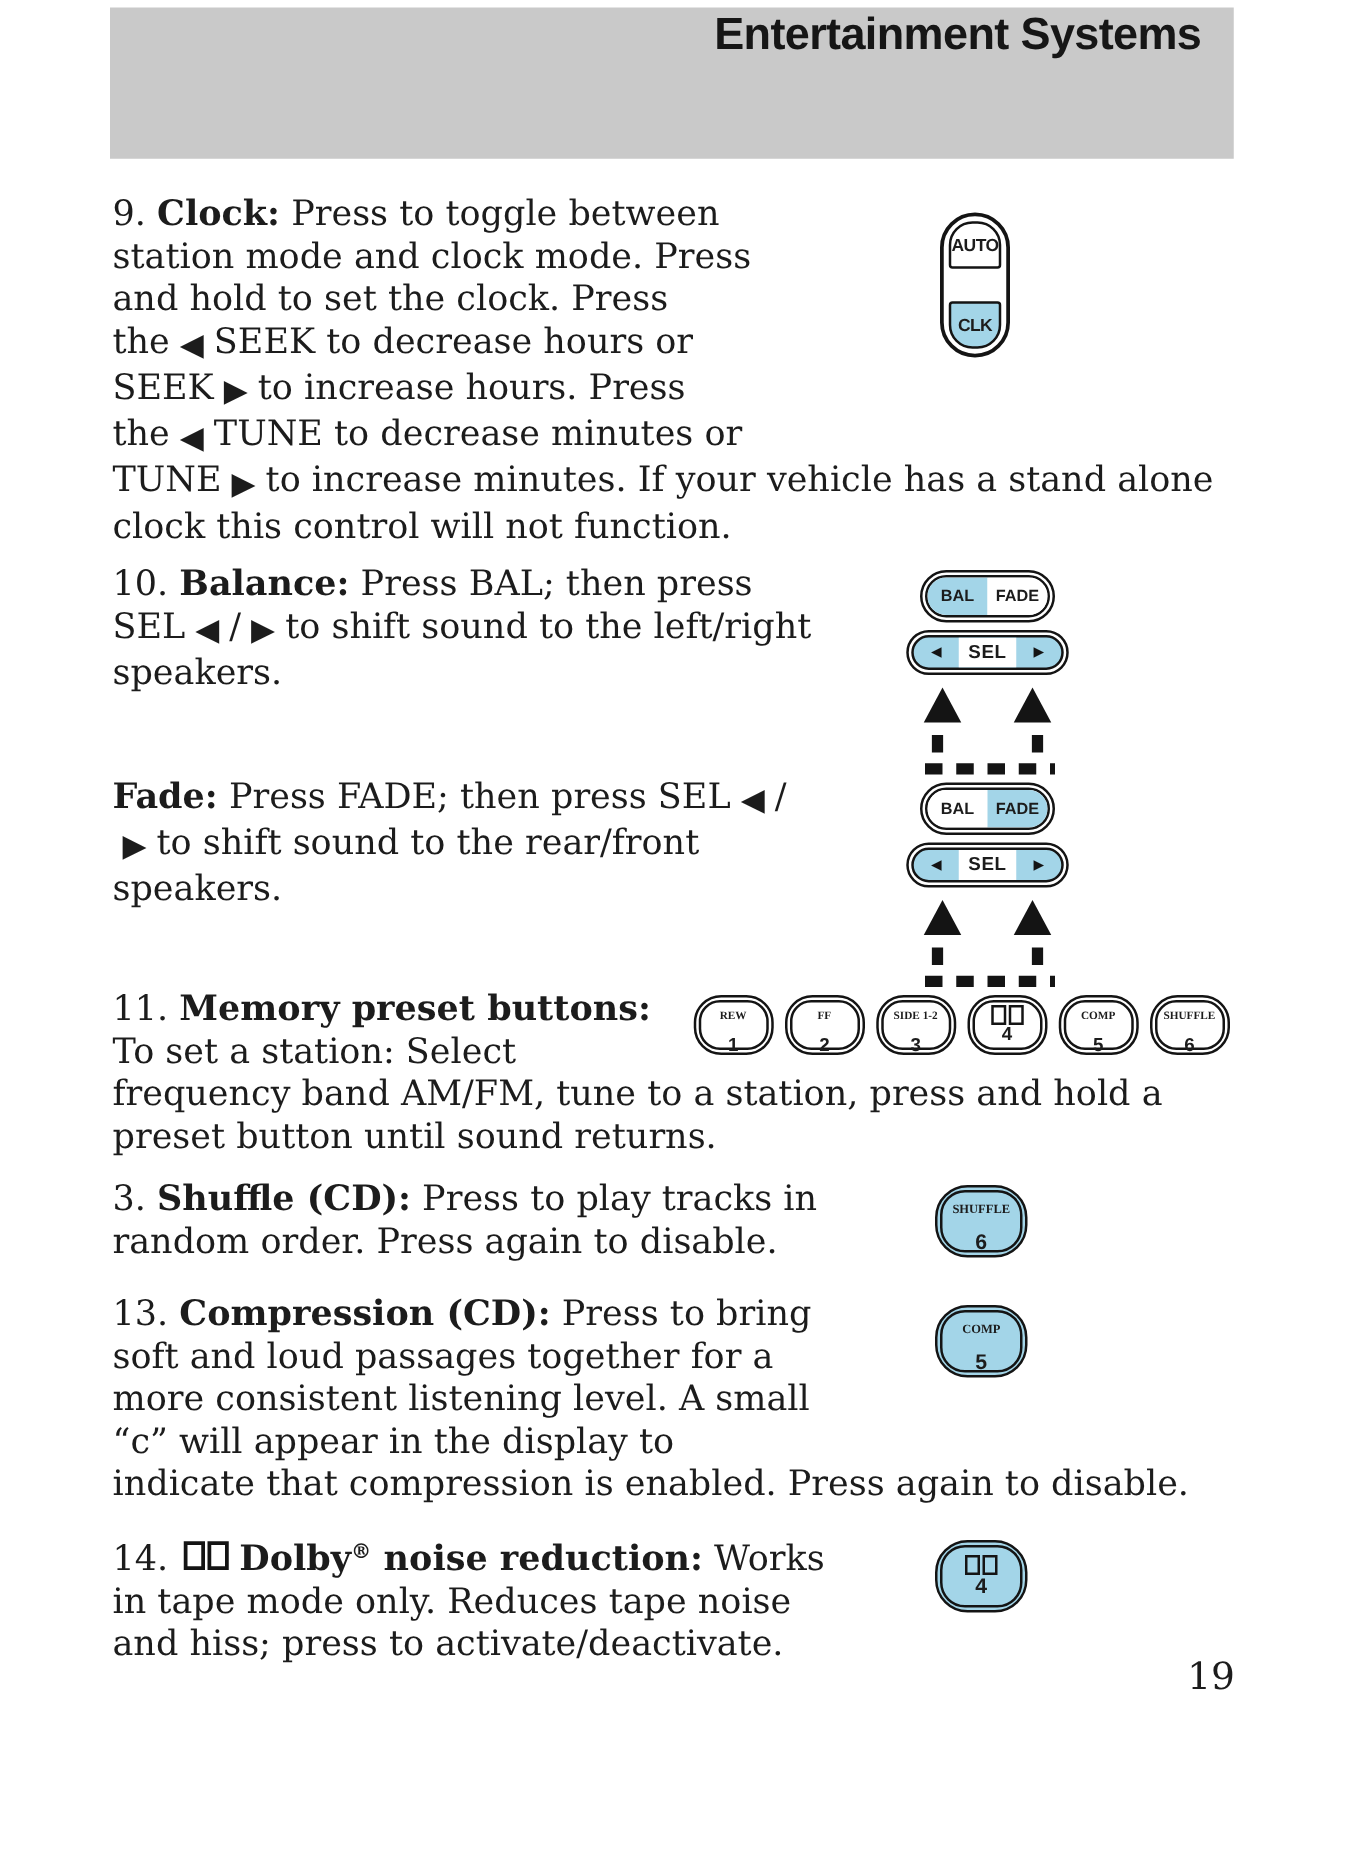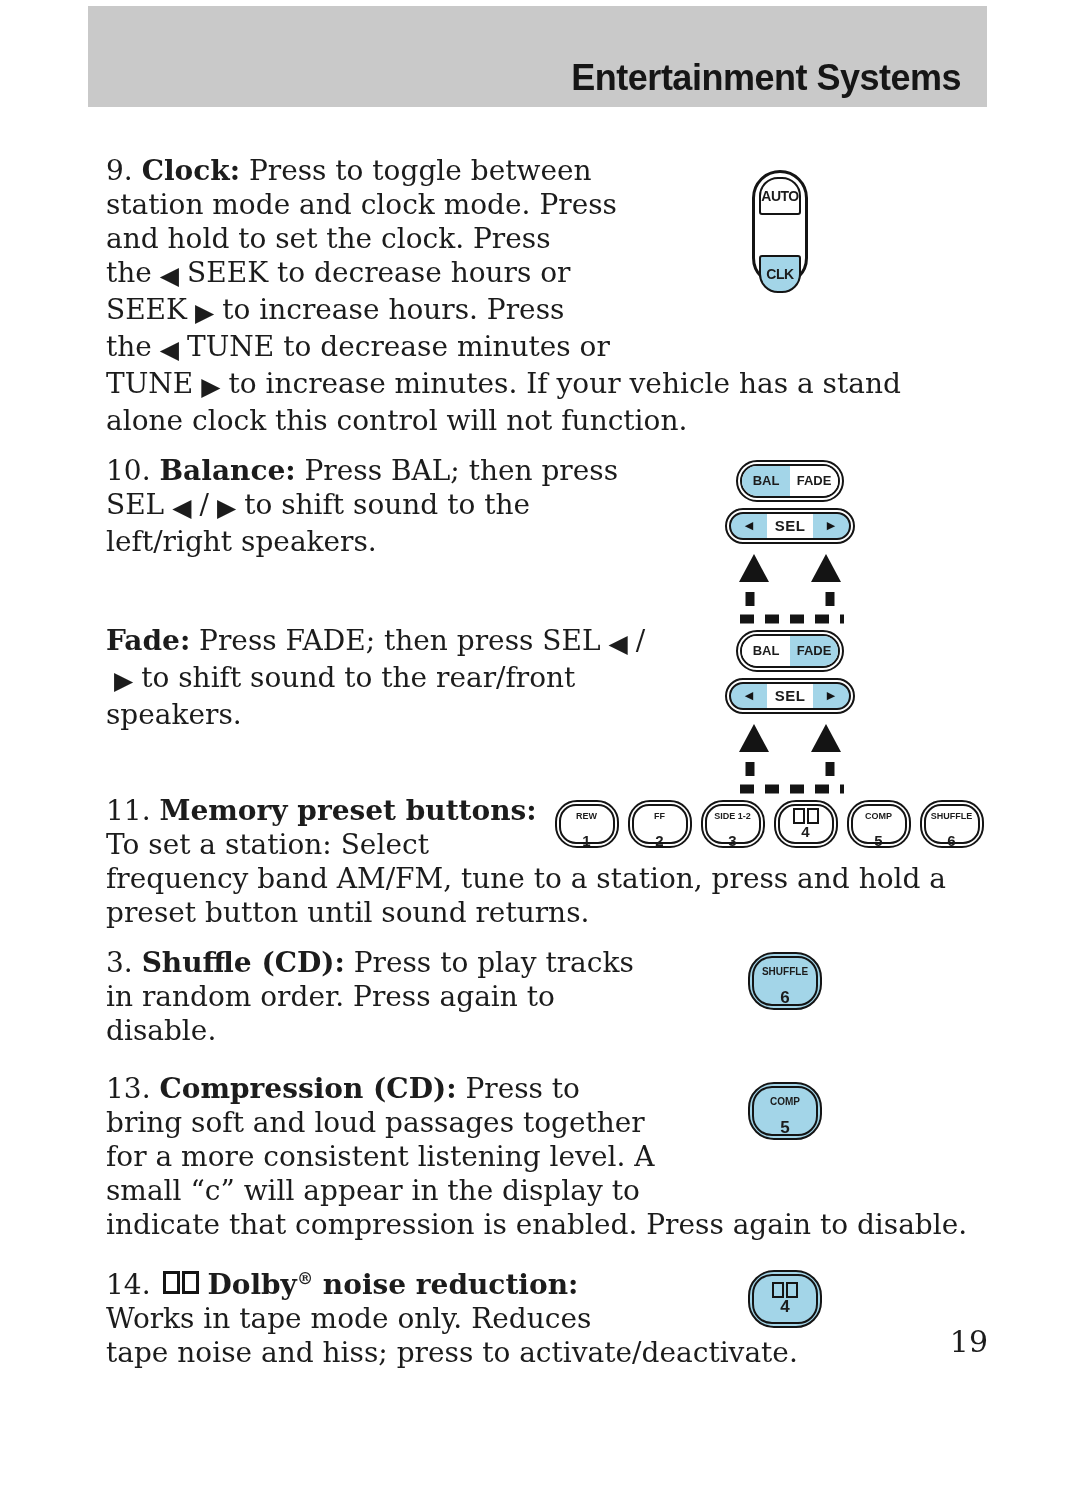--- a/index.html
+++ b/index.html
@@ -1,27 +1,27 @@
 <!DOCTYPE html>
 <html style="--blue: #a3d5e8; --bar: #c9c9c9;"><head>
 <meta charset="utf-8">
 <style>
   html,body{margin:0;padding:0;background:#fff;}
   .page{position:relative;width:1080px;height:1487px;background:#ffffff;overflow:hidden;
         font-family:"DejaVu Serif", serif;color:#1c1c1c;}
   
-  .banner{position:absolute;left:88px;top:6px;width:899px;height:101px;
-          background:var(--bar,#c9c9c9);display:flex;align-items:flex-end;justify-content:flex-end;
+  .banner{position:absolute;left:88px;top:6px;width:899px;height:121px;
+          background:var(--bar,#c9c9c9);display:flex;align-items:flex-start;justify-content:flex-end;
           box-sizing:border-box;padding:0 26px 8px 0;}
   .banner h1{margin:0;font-family:"Liberation Sans",sans-serif;font-weight:bold;
              font-size:36px;letter-spacing:-0.5px;color:#161616;}
   
   .content{position:absolute;left:90px;top:128px;width:900px;
            font-size:28px;line-height:34px;}
-  .runs{margin:16px;}
+  .runs{margin:0;}
   .bold{font-weight:bold;}
   sup{font-size:58%;}
   .tri{font-family:"DejaVu Sans",sans-serif;font-size:25px;margin:0 8px;vertical-align:-2px;}
   section{zoom:1;}
   #item9{margin-top:26px;}
   #item10a{margin-top:12px;}
   #item10b{margin-top:36px;clear:right;}
   #item11{margin-top:46px;clear:both;}
   #item12{margin-top:16px;clear:both;}
   #item13{margin-top:24px;clear:both;}
@@ -29,21 +29,21 @@
   
   .fig{float:right;display:flex;flex-direction:column;align-items:center;margin:0;box-sizing:border-box;}
   #fig9{width:330px;height:210px;padding:16px 90px 0 0;}
   #fig10a,#fig10b{width:330px;padding:6px 70px 0 0;gap:6px;min-height:152px;}
   #fig11{width:442px;padding-top:6px;}
   #fig12{width:330px;height:76px;padding:6px 80px 0 0;}
   #fig13{width:330px;height:106px;padding:10px 80px 0 0;}
   #fig14{width:330px;height:72px;padding:8px 80px 0 0;}
   
   .rocker{width:56px;height:116px;border:3px solid #141414;border-radius:28px;background:#fff;
-          box-sizing:border-box;padding:4px;display:flex;flex-direction:column;gap:17px;}
+          box-sizing:border-box;padding:4px;display:flex;flex-direction:column;gap:3px;}
   .rocker .cell{flex:1;border:2px solid #141414;display:flex;align-items:center;justify-content:center;
                 font-family:"Liberation Sans",sans-serif;font-weight:bold;font-size:14px;letter-spacing:-0.5px;}
   .rocker .top{border-radius:19px 19px 3px 3px;background:#fff;}
   .rocker .bot{border-radius:3px 3px 19px 19px;background:var(--blue);margin-top:23px;}
   
   .pill-outer{border:2px solid #141414;border-radius:24px;padding:2px;background:#fff;}
   .pill-inner{border:2px solid #141414;border-radius:18px;width:96px;height:30px;display:flex;overflow:hidden;}
   .half{flex:1;display:flex;align-items:center;justify-content:center;
         font-family:"Liberation Sans",sans-serif;font-weight:bold;font-size:13px;background:#fff;}
   .hl-left .half.l,.hl-right .half.r{background:var(--blue);}
@@ -56,21 +56,21 @@
   .up-arrows{display:flex;justify-content:space-between;width:102px;margin-top:4px;}
   .tri-up{width:0;height:0;border-left:15px solid transparent;border-right:15px solid transparent;
           border-bottom:28px solid #141414;}
   .dashes{margin-top:2px;display:block;}
   
   .preset-row{display:flex;gap:9px;}
   .pbtn{border:2px solid #141414;border-radius:22px;padding:2px;background:#fff;box-sizing:border-box;
         width:64px;height:48px;}
   .pbtn-in{border:2px solid #141414;border-radius:17px;height:100%;box-sizing:border-box;background:#fff;
            display:flex;flex-direction:column;align-items:center;justify-content:center;}
-  .pbtn-label{font-family:Liberation Sans, sans-serif;font-weight:bold;font-size:9px;white-space:nowrap;}
+  .pbtn-label{font-family:Liberation Serif, serif;font-weight:bold;font-size:9px;white-space:nowrap;}
   .pbtn-num{font-family:"Liberation Sans",sans-serif;font-weight:bold;font-size:15px;line-height:1.1;}
   .pbtn.big{width:74px;height:58px;border-radius:26px;}
   .pbtn.big .pbtn-in{border-radius:20px;}
   .pbtn.big .pbtn-label{font-size:10px;}
   .pbtn.big .pbtn-num{font-size:17px;}
   .pbtn.blue{background:var(--blue);}
   .pbtn.blue .pbtn-in{background:var(--blue);}
   
   .dd{display:inline-flex;gap:2px;align-items:center;}
   .dd i{width:8px;height:12px;border:2px solid #141414;background:transparent;display:block;}

